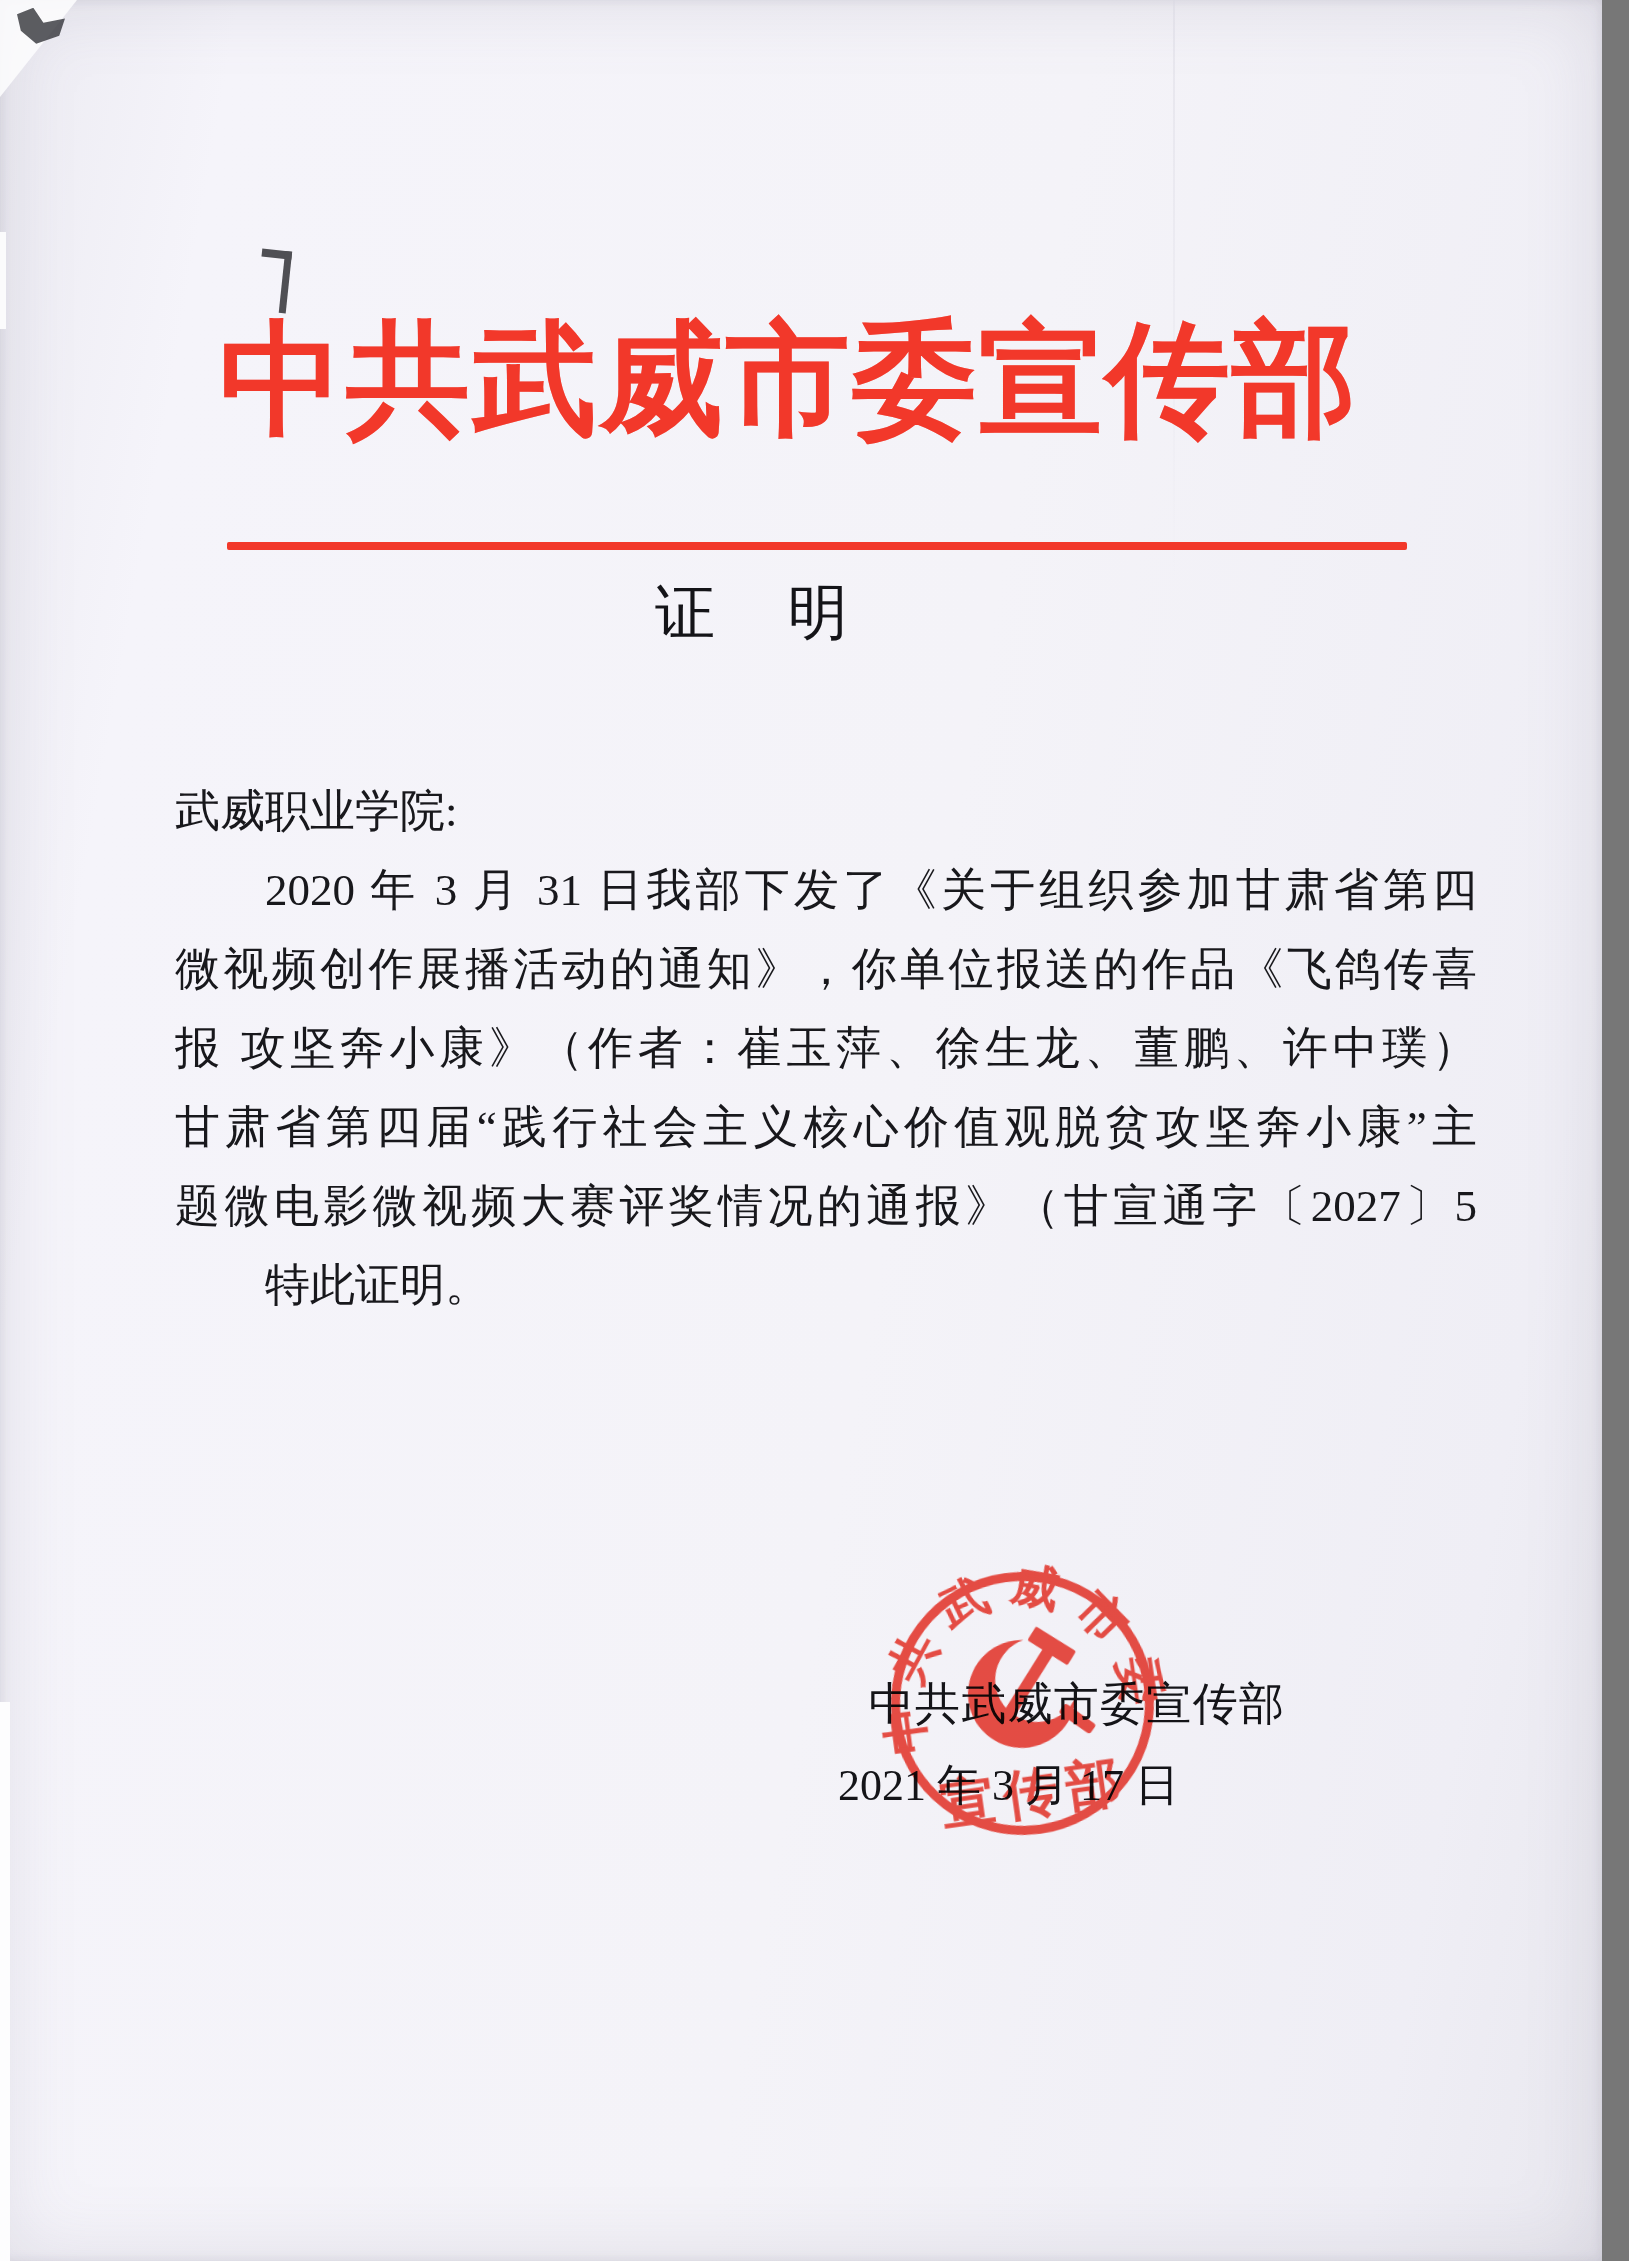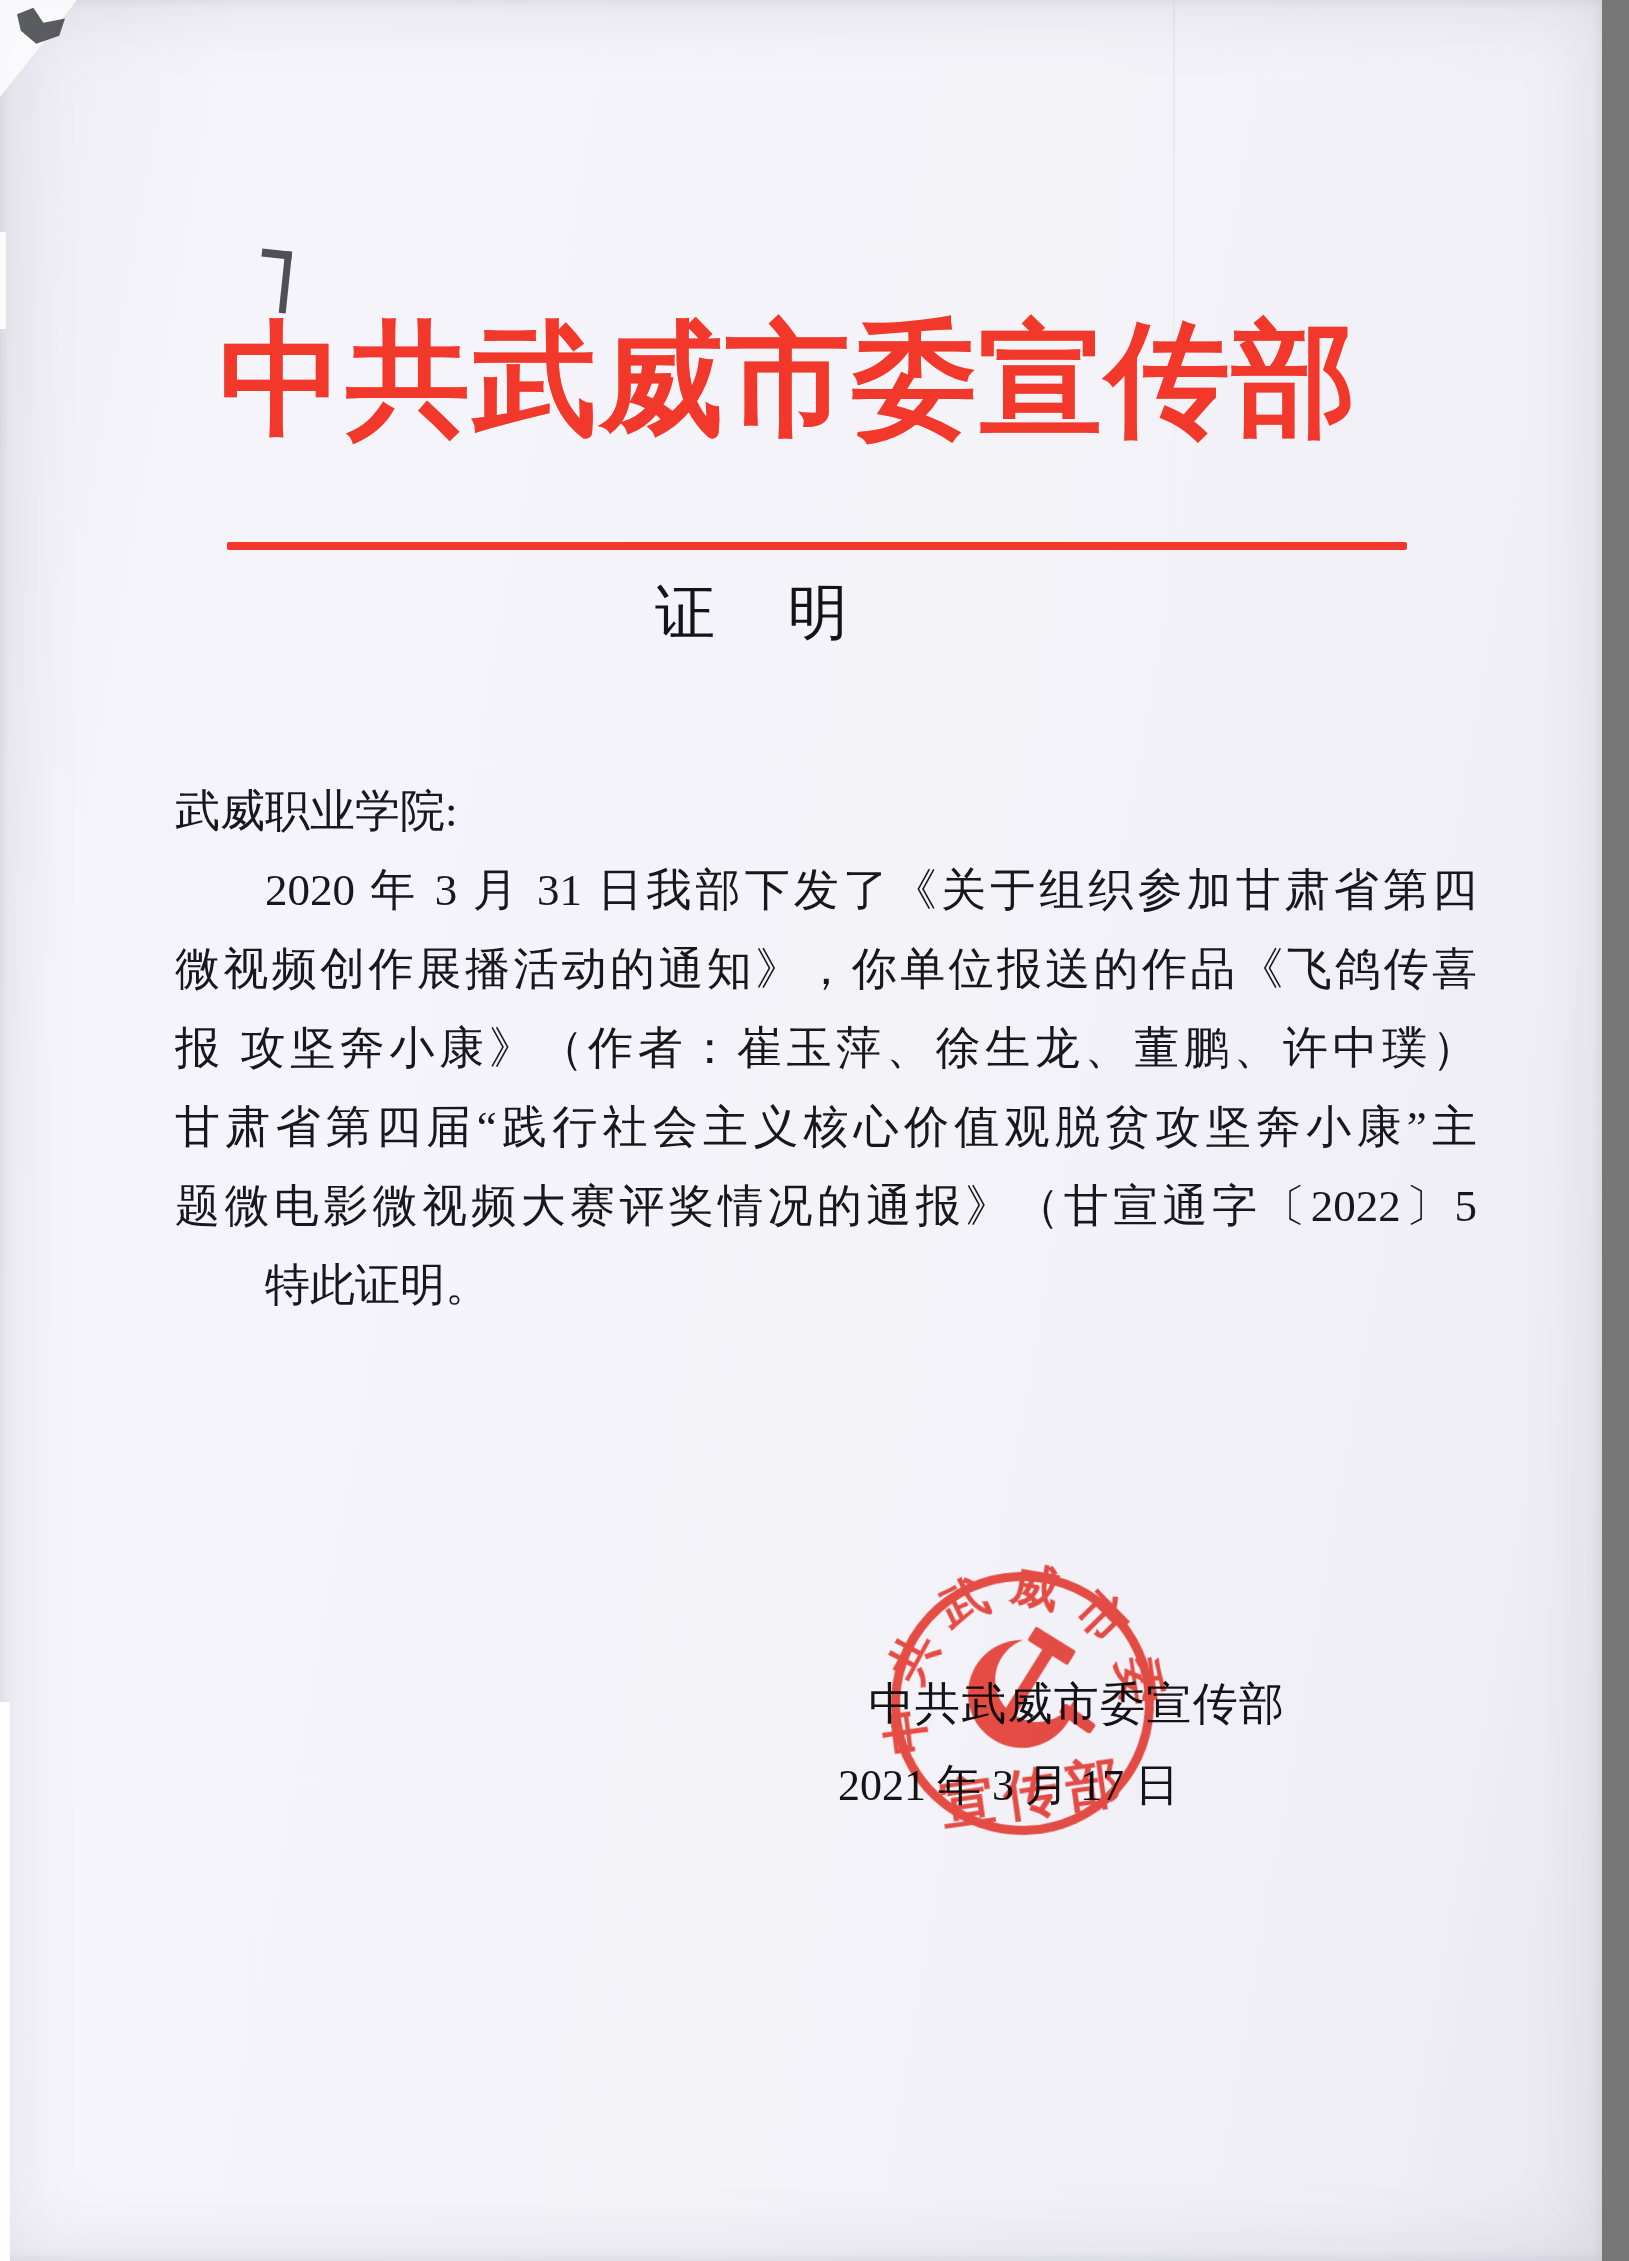--- a/index.html
+++ b/index.html
@@ -70,21 +70,21 @@
 
   <div class="doc-title">证　明</div>
 
   <div class="body-block">
     <div class="body-line">武威职业学院:</div>
     <div>
         <div class="body-line justify indent">2020 年 3 月 31 日我部下发了《关于组织参加甘肃省第四</div>
         <div class="body-line justify">微视频创作展播活动的通知》，你单位报送的作品《飞鸽传喜</div>
         <div class="body-line justify">报 攻坚奔小康》（作者：崔玉萍、徐生龙、董鹏、许中璞）</div>
         <div class="body-line justify">甘肃省第四届“践行社会主义核心价值观脱贫攻坚奔小康”主</div>
-        <div class="body-line justify">题微电影微视频大赛评奖情况的通报》（甘宣通字〔2022〕5</div>
+        <div class="body-line justify">题微电影微视频大赛评奖情况的通报》（甘宣通字〔2027〕5</div>
       </div>
     <div class="body-line indent">特此证明。</div>
   </div>
 
   <div class="signature-line">中共武威市委宣传部</div>
   <div class="date-line">2021 年 3 月 17 日</div>
 
   <div class="seal">
     <svg viewBox="-218 -218 436 436">
       <circle r="197" fill="none" stroke="#ef4136" stroke-width="14"></circle>

